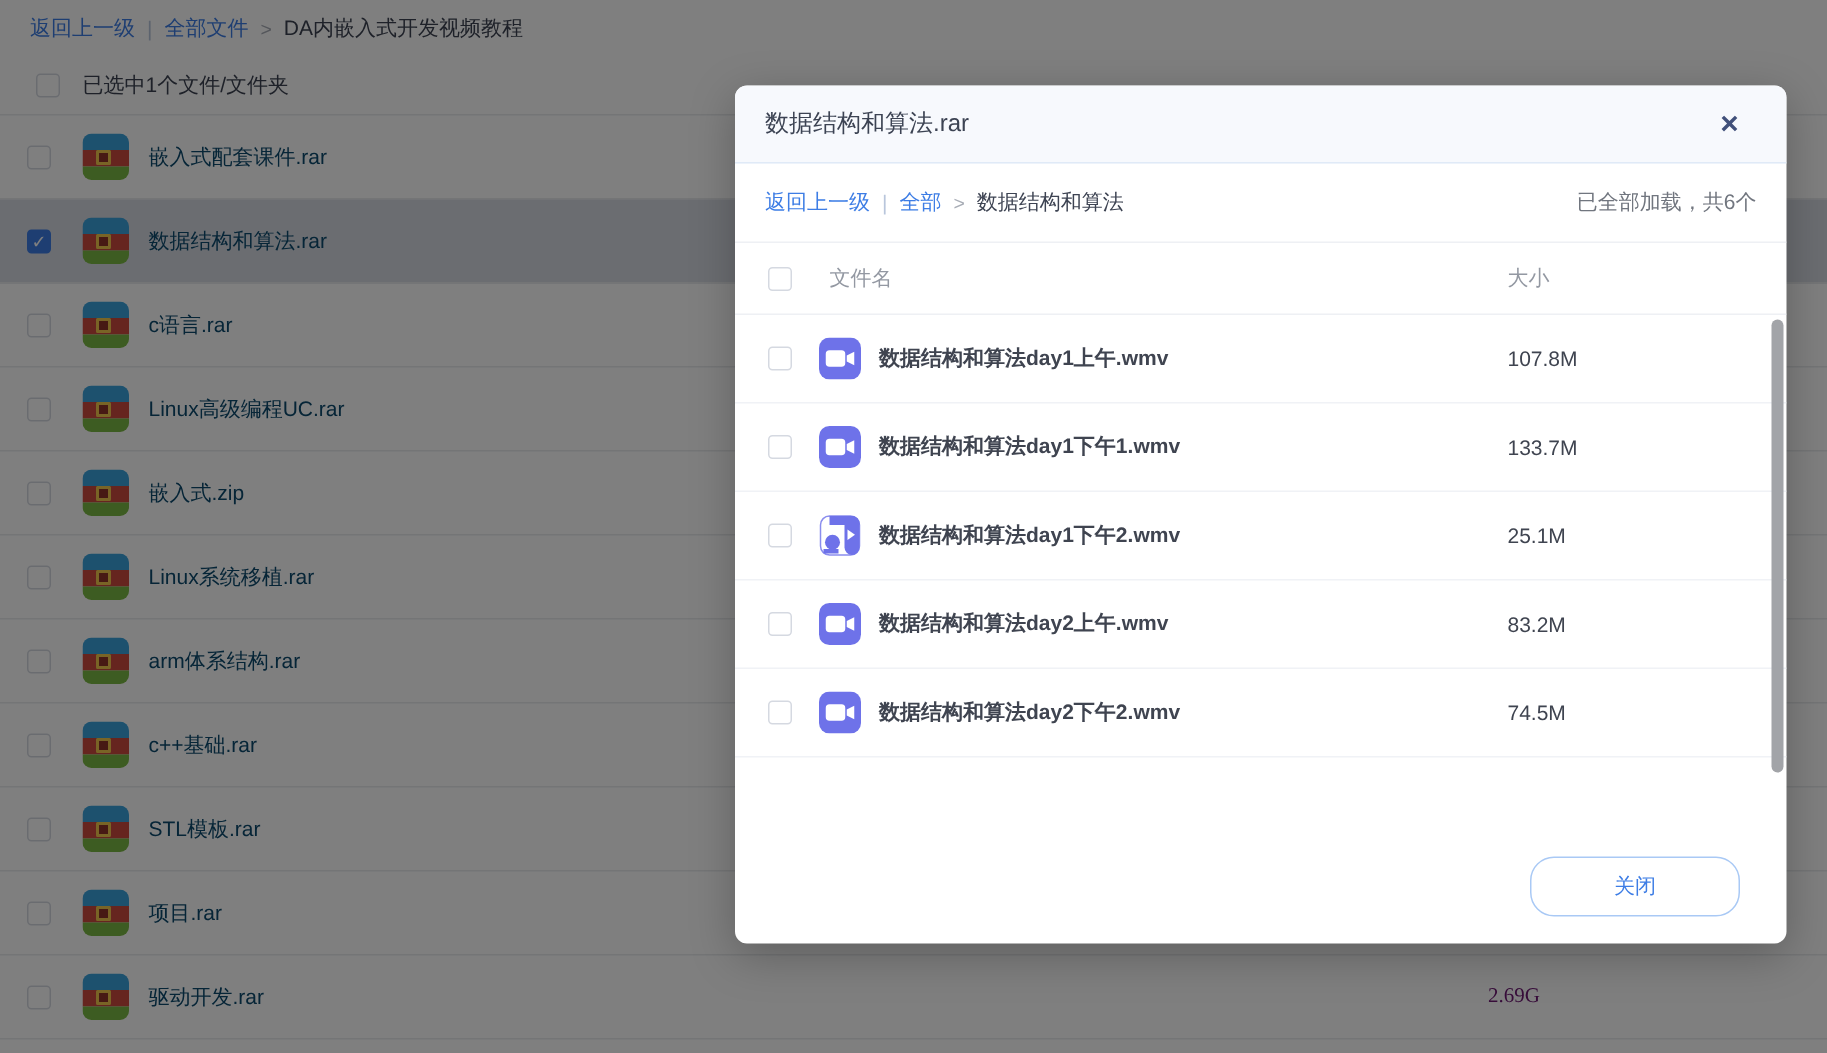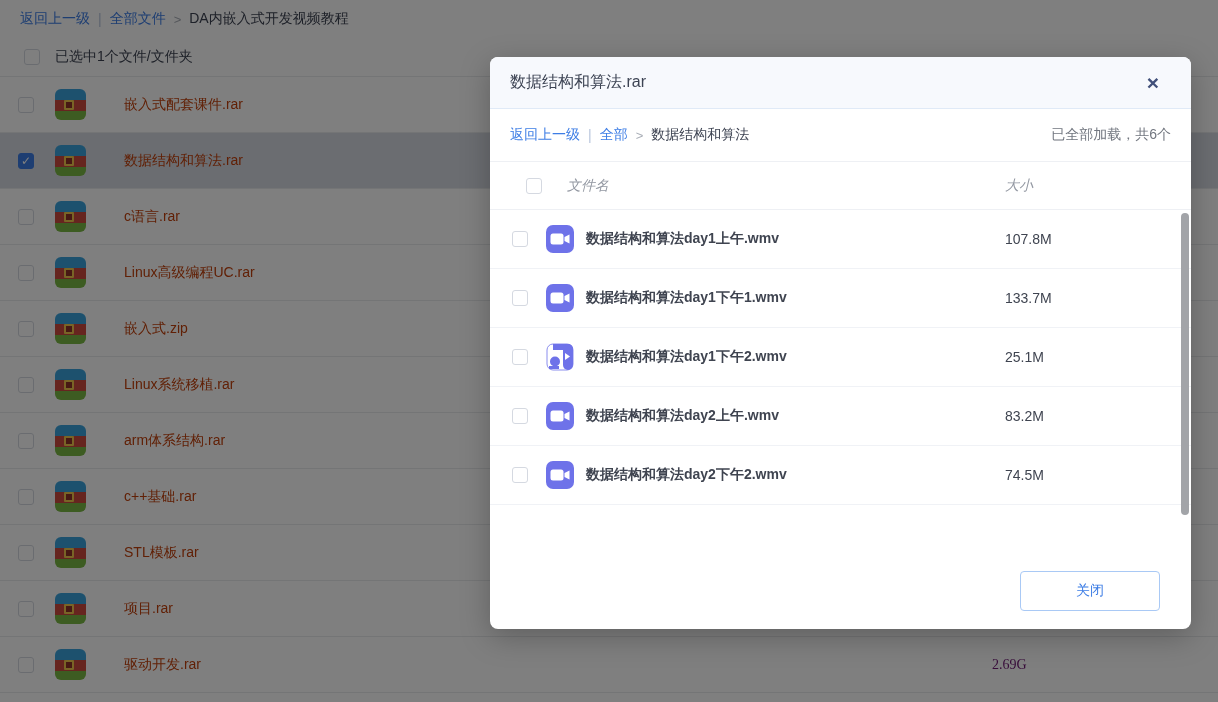--- a/index.html
+++ b/index.html
@@ -37,56 +37,56 @@
   .bg-row{height:56px;border-bottom:1px solid #e8eaed;display:flex;align-items:center;padding:0 18px;cursor:pointer;}
   .bg-row.selected{background:var(--selected-row);}
   .bg-row .checkbox{margin-right:21px;}
   .rar-icon{width:31px;height:31px;border-radius:6px;overflow:hidden;position:relative;
             display:inline-flex;flex-direction:column;flex:0 0 31px;margin-right:13px;}
   .rar-icon .stripe-blue{height:11px;background:var(--rar-blue);}
   .rar-icon .stripe-red{height:11px;background:var(--rar-red);}
   .rar-icon .stripe-green{height:9px;background:var(--rar-green);}
   .rar-icon .clasp{position:absolute;left:9px;top:11px;width:10px;height:10px;
                    border:2px solid var(--rar-yellow);background:#8e3228;border-radius:1px;}
-  .bg-row .file-name{color:#c2410c;margin-left:25px;}
+  .bg-row .file-name{color:#0c4a6e;}
   .bg-row .file-size{margin-left:auto;width:208px;color:#701a75;font-family:Liberation Serif, serif;}
 
   
   .overlay{position:absolute;inset:0;background:rgba(0,0,0,0.5);}
   .modal{position:absolute;left:490px;top:57px;width:701px;height:572px;background:#fff;
          border-radius:8px;box-shadow:0 8px 30px rgba(0,0,0,.25);overflow:hidden;display:flex;flex-direction:column;}
   .modal-header{height:52px;flex:0 0 52px;background:#f7f9fd;border-bottom:1px solid #e0eaf7;
                 display:flex;align-items:center;padding:0 20px;}
   .modal-title{font-size:16px;color:#3c4353;}
   .close-btn{margin-left:auto;width:28px;height:28px;display:flex;align-items:center;justify-content:center;
              color:#41507a;font-size:21px;font-weight:bold;cursor:pointer;line-height:1;margin-right:4px;}
   .modal-breadcrumb{height:53px;flex:0 0 53px;border-bottom:1px solid #eef0f4;display:flex;align-items:center;
                     padding:0 20px;gap:8px;}
   .loaded-status{margin-left:auto;color:#71767f;text-align:center;}
   .modal-table-header{height:48px;flex:0 0 48px;border-bottom:1px solid #eef0f4;display:flex;align-items:center;
-                      padding:0 36px;color:#9398a2;position:relative;font-style:italic;}
+                      padding:0 22px;color:#9398a2;position:relative;}
   .modal-table-header .col-name{margin-left:25px;}
   .col-size-abs{position:absolute;left:515px;}
   .modal-rows{flex:0 0 354px;}
   .modal-row{height:59px;border-bottom:1px solid #f0f2f6;display:flex;align-items:center;
              padding:0 22px;position:relative;cursor:pointer;}
   .modal-row .video-icon{margin-left:18px;}
   .modal-row .file-name{margin-left:12px;color:#3f4450;font-weight:bold;}
   .modal-row .file-size{position:absolute;left:515px;color:#3f4450;}
 
   .video-icon{width:28px;height:28px;flex:0 0 28px;position:relative;}
   .video-icon svg{position:absolute;inset:0;}
   .video-icon .glyph-broken{display:none;}
   .video-icon.broken .glyph-broken{display:block;}
 
   .scroll-thumb{position:absolute;right:2px;top:156px;width:8px;height:302px;background:#a2a4a8;
                 border-radius:4px;cursor:pointer;}
 
   .modal-footer{flex:1;display:flex;justify-content:flex-end;align-items:flex-start;padding:7px 31px 0 0;}
-  .close-footer-btn{width:140px;height:40px;background:#fff;border:1px solid #a9c9f5;border-radius:4px;
+  .close-footer-btn{width:140px;height:40px;background:#fff;border:1px solid #a9c9f5;border-radius:16px;
                     color:var(--accent);font-size:14px;cursor:pointer;font-family:inherit;}
 </style>
 </head>
 <body>
 
 <div class="page">
 
   <div class="breadcrumb-bar">
     <a class="link">返回上一级</a>
     <span class="crumb-sep">|</span>

